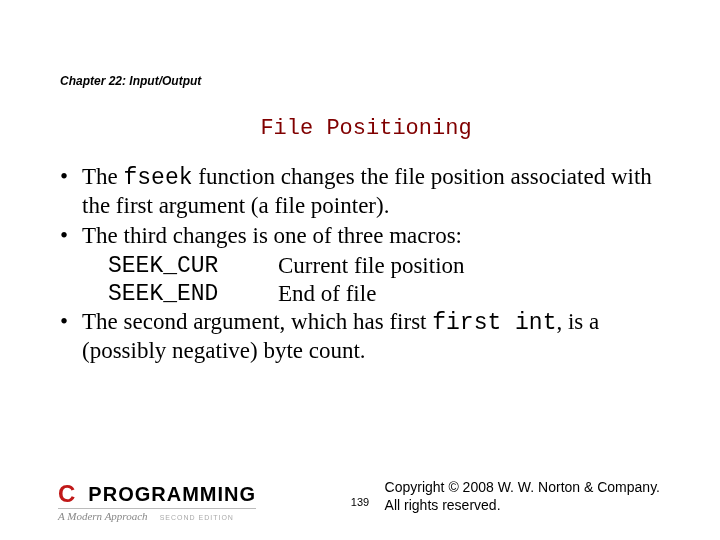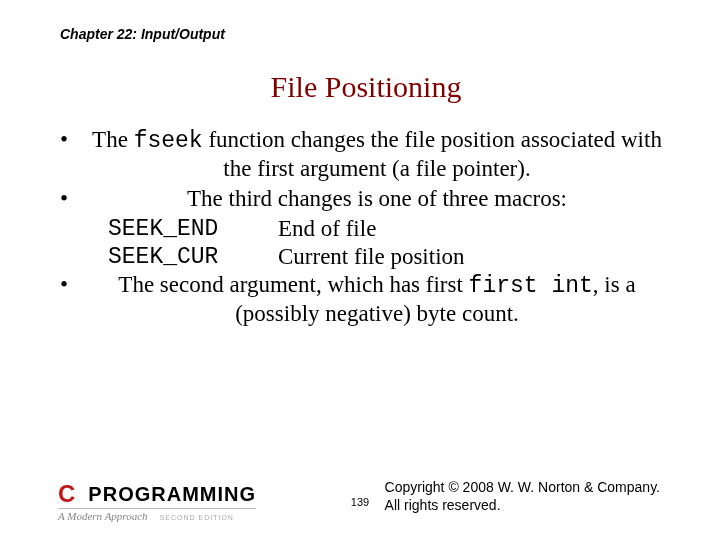--- a/index.html
+++ b/index.html
@@ -1,23 +1,23 @@
 <!DOCTYPE html>
 <html><head>
 <meta charset="utf-8">
 <style>
   * { margin: 0; padding: 0; box-sizing: border-box; }
   html, body { width: 720px; height: 540px; background: #fff; font-family: "Times New Roman", Times, serif; color: #000; }
   .slide { position: relative; width: 720px; height: 540px; padding: 26px 48px 0 60px; }
-  .chapter { font-family: Arial, Helvetica, sans-serif; font-weight: bold; font-style: italic; font-size: 14px; margin-bottom: 28px; }
-  .title { font-family: Liberation Serif, serif; font-size: 30px; color: #800000; text-align: center; margin-bottom: 22px; }
+  .chapter { font-family: Arial, Helvetica, sans-serif; font-weight: bold; font-style: italic; font-size: 12px; margin-bottom: 28px; margin-top: 48px; }
+  .title { font-family: Liberation Mono, monospace; font-size: 22px; color: #800000; text-align: center; margin-bottom: 22px; }
   .content { font-size: 23px; line-height: 1.22; }
   .bullet { display: flex; margin-bottom: 2px; }
   .bullet .dot { width: 22px; flex: 0 0 22px; }
-  .bullet .txt { flex: 1; text-align: center; }
+  .bullet .txt { flex: 1; }
   .mono { font-family: "Courier New", Courier, monospace; }
   .macros { margin-left: 48px; }
   .macros-row { display: flex; }
   .macros-row .col1 { width: 170px; font-family: "Courier New", Courier, monospace; }
   .macros-row .col2 { }
   .footer { position: absolute; left: 0; right: 0; bottom: 18px; height: 44px; }
   .logo { position: absolute; left: 58px; bottom: 0; }
   .logo-top { display: flex; align-items: center; }
   .logo-c { font-family: Arial, Helvetica, sans-serif; font-weight: 900; font-size: 24px; color: #c01818; letter-spacing: -1px; }
   .logo-prog { font-family: Arial, Helvetica, sans-serif; font-weight: 900; font-size: 20px; color: #000; letter-spacing: 1px; margin-left: 14px; }
@@ -44,26 +44,26 @@
       </div>
     </div>
 
     <div class="bullet">
       <div class="dot">•</div>
       <div class="txt">The third changes is one of three macros:</div>
     </div>
 
     <div class="macros">
       <div class="macros-row">
+        <div class="col1">SEEK_CUR</div>
+        <div class="col2">Current file position</div>
+      </div>
+      <div class="macros-row">
         <div class="col1">SEEK_END</div>
         <div class="col2">End of file</div>
-      </div>
-      <div class="macros-row">
-        <div class="col1">SEEK_CUR</div>
-        <div class="col2">Current file position</div>
       </div>
     </div>
 
     <div class="bullet">
       <div class="dot">•</div>
       <div class="txt">
         <span>The second argument, which has first </span><span class="mono">first int</span><span>, is a (possibly negative) byte count.</span>
       </div>
     </div>
 

